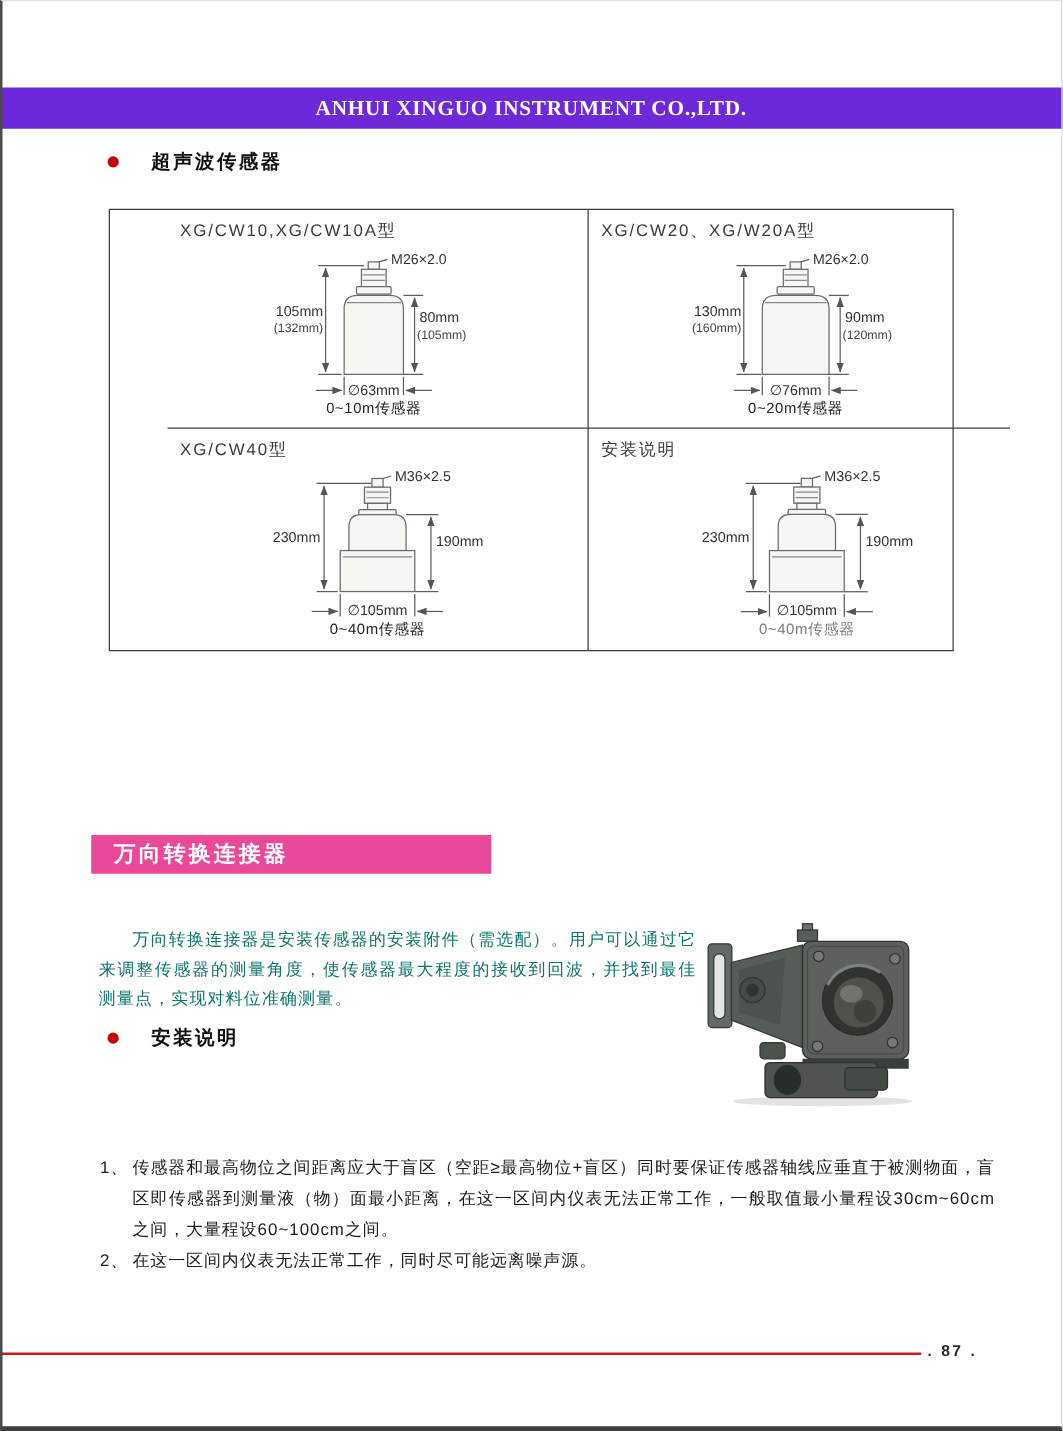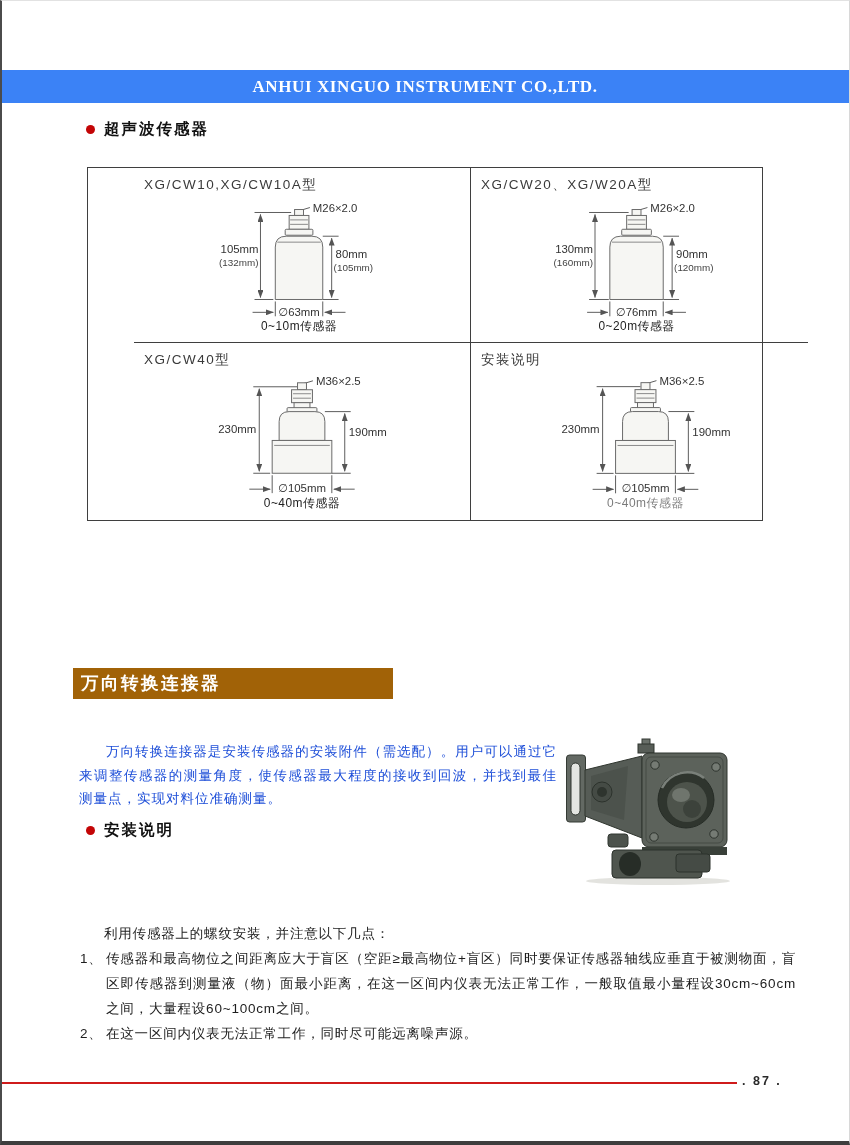--- a/index.html
+++ b/index.html
@@ -3,49 +3,49 @@
 <meta charset="utf-8">
 <style>
   html,body{margin:0;padding:0;}
   body{
     width:850px;height:1145px;position:relative;background:#ffffff;overflow:hidden;
     font-family:"Liberation Sans","DejaVu Sans",sans-serif;color:#1e1e1e;
   }
   .page-edges{position:absolute;inset:0;border-left:2px solid #4b4b4b;border-bottom:4px solid #3e3e3e;
     border-top:1px solid #e2e2e2;border-right:1px solid #d8d8d8;pointer-events:none;box-sizing:border-box;}
   
-  .header-band{position:absolute;left:0;top:70px;width:850px;height:33px;background:#3b82f6;
+  .header-band{position:absolute;left:0;top:70px;width:850px;height:33px;background:#6d28d9;
     color:#ffffff;text-align:center;line-height:33px;font-family:"Liberation Serif","DejaVu Serif",serif;
     font-weight:bold;font-size:17px;letter-spacing:0.6px;}
   
-  .bullet-row{position:absolute;display:flex;align-items:center;gap:9px;}
+  .bullet-row{position:absolute;display:flex;align-items:center;gap:26px;}
   .bullet-dot{width:9px;height:9px;border-radius:50%;background:#c30506;flex:0 0 auto;}
   .bullet-label{font-weight:bold;font-size:15.5px;letter-spacing:2px;color:#111;}
   .sec1{left:86px;top:119px;}
   .sec3{left:86px;top:820px;}
   
   .sensor-table{position:absolute;left:87px;top:167px;width:676px;height:354px;
     border:1px solid #3f3f3f;box-sizing:border-box;display:grid;
     grid-template-columns:337px 337px;grid-template-rows:175px 177px;padding-left:46px;}
   .cell{position:relative;box-sizing:border-box;}
   .cell.br{border-right:1px solid #3f3f3f;}
   .cell.bb{border-bottom:1px solid #3f3f3f;}
   .cell-title{position:absolute;left:10px;top:8px;font-size:13.5px;letter-spacing:1.5px;color:#3a3a3a;white-space:nowrap;}
   .diag{position:absolute;left:0;top:0;width:100%;height:100%;}
   .diag text{font-family:"Liberation Sans","DejaVu Sans",sans-serif;font-size:11.5px;fill:#333;}
   .diag text.small{font-size:10px;fill:#444;}
   .diag text.cap{font-size:12px;fill:#222;letter-spacing:0.5px;}
   .fade{opacity:0.6;}
   
-  .banner{position:absolute;left:73px;top:668px;width:320px;height:31px;background:#a16207;
-    color:#ffffff;font-weight:bold;font-size:17.5px;line-height:31px;padding-left:8px;
+  .banner{position:absolute;left:73px;top:668px;width:320px;height:31px;background:#ec4899;
+    color:#ffffff;font-weight:bold;font-size:17.5px;line-height:31px;padding-left:18px;
     letter-spacing:2.5px;box-sizing:border-box;}
   
   .para{position:absolute;left:79px;top:740px;width:478px;font-size:13.5px;line-height:23.5px;
-    letter-spacing:1px;text-indent:2em;text-align:justify;color:#1d4ed8;}
+    letter-spacing:1px;text-indent:2em;text-align:justify;color:#0f766e;}
   .photo{position:absolute;left:558px;top:738px;width:190px;height:148px;}
   
   .install-block{position:absolute;left:80px;top:921px;width:716px;font-size:13.5px;
     line-height:25px;letter-spacing:0.8px;color:#1d1d1d;}
   .intro{margin-left:24px;}
   .item{display:flex;}
   .item-num{flex:0 0 26px;}
   .item-text{flex:1;text-align:justify;}
   
   .footer-rule{position:absolute;left:0;top:1082px;width:737px;height:2px;background:#cf1b1b;}
@@ -283,21 +283,20 @@
   <ellipse cx="72" cy="126" rx="11" ry="12" fill="#272d27"></ellipse>
   <rect x="118" y="116" width="34" height="18" rx="3" fill="#454b45" stroke="#2c322c"></rect>
 </svg>
 
 <div class="bullet-row sec3">
   <span class="bullet-dot"></span>
   <span class="bullet-label">安装说明</span>
 </div>
 
 <div class="install-block">
-  <div class="intro">利用传感器上的螺纹安装，并注意以下几点：</div>
   <div class="item">
     <span class="item-num">1、</span>
     <span class="item-text">传感器和最高物位之间距离应大于盲区（空距≥最高物位+盲区）同时要保证传感器轴线应垂直于被测物面，盲区即传感器到测量液（物）面最小距离，在这一区间内仪表无法正常工作，一般取值最小量程设30cm~60cm之间，大量程设60~100cm之间。</span>
   </div>
   <div class="item">
     <span class="item-num">2、</span>
     <span class="item-text">在这一区间内仪表无法正常工作，同时尽可能远离噪声源。</span>
   </div>
 </div>
 

